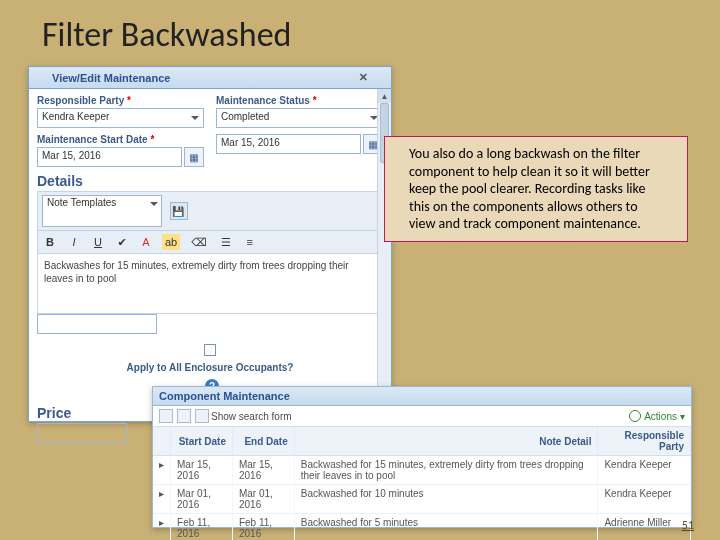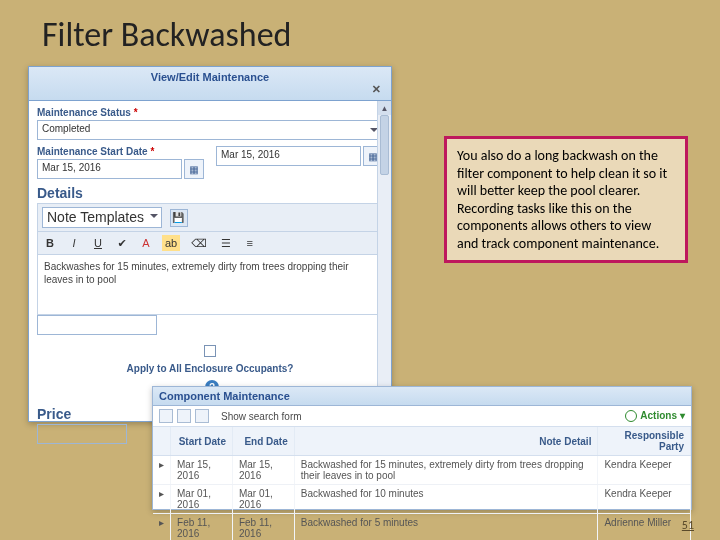--- a/index.html
+++ b/index.html
@@ -1,74 +1,78 @@
 <!DOCTYPE html>
 <html><head>
 <meta charset="utf-8">
 <style>
   * { box-sizing: border-box; margin: 0; padding: 0; }
   body { width: 720px; height: 540px; background: #c9b176; font-family: "Segoe UI", Arial, sans-serif; font-size: 11px; color: #333; position: relative; overflow: hidden; }
   .slide-title { font-family: Calibri, Arial, sans-serif; font-size: 34px; font-weight: 400; color: #222; padding: 14px 0 0 42px; }
   .dialog { position: absolute; left: 28px; top: 66px; width: 364px; height: 356px; background: #fff; border: 1px solid #7da2cf; box-shadow: 0 2px 6px rgba(0,0,0,.25); }
-  .dialog-title { background: linear-gradient(#dbe8f6,#c6dbef); border-bottom: 1px solid #7da2cf; padding: 4px 10px; font-weight: 700; color: #2a5090; font-size: 11px; display: flex; align-items: center; flex-direction: column; }
+  .dialog-title { background: linear-gradient(#dbe8f6,#c6dbef); border-bottom: 1px solid #7da2cf; padding: 4px 23px; font-weight: 700; color: #2a5090; font-size: 11px; display: flex; align-items: center; }
   .dialog-title .x { margin-left: auto; color: #555; font-size: 11px; }
   .dialog-body { padding: 6px 8px 8px; position: relative; height: calc(100% - 22px); }
   .row { display: flex; gap: 12px; margin-bottom: 6px; }
   .col { flex: 1; }
   .lbl { font-weight: 700; color: #395a8a; font-size: 10px; margin-bottom: 2px; display: block; }
   .req { color: #c00; }
   .sel, .inp { width: 100%; border: 1px solid #9db6d6; background: #fff; padding: 2px 16px 2px 4px; font-size: 10px; height: 20px; position: relative; }
   .sel::after { content: ""; position: absolute; right: 4px; top: 7px; border: 4px solid transparent; border-top-color: #556; }
   .date-wrap { display: flex; gap: 2px; }
   .date-wrap .inp { flex: 1; }
   .cal-btn { width: 20px; height: 20px; border: 1px solid #9db6d6; background: #eef3fa; display: flex; align-items: center; justify-content: center; font-size: 10px; color: #3a5c90; }
   .section-lbl { font-weight: 700; color: #395a8a; font-size: 14px; margin: 4px 0 2px; }
   .toolbar { background: #e8eef6; border: 1px solid #c4d3e6; padding: 3px 4px; display: flex; gap: 4px; align-items: center; }
   .tb-btn { padding: 0 3px; min-width: 16px; height: 16px; display: inline-flex; align-items: center; justify-content: center; font-size: 11px; color: #333; }
-  .tb-sel { border: 1px solid #9db6d6; background:#fff; font-size:14px; padding:1px 14px 1px 4px; position:relative; height:21px; min-width:120px; }
+  .tb-sel { border: 1px solid #9db6d6; background:#fff; font-size:10px; padding:1px 14px 1px 4px; position:relative; height:32px; min-width:120px; }
   .tb-sel::after { content:""; position:absolute; right:3px; top:6px; border:4px solid transparent; border-top-color:#556;}
   .toolbar2 { background:#e8eef6; border:1px solid #c4d3e6; border-top:none; padding:3px 4px; display:flex; gap:8px; align-items:center; }
   .editor { border:1px solid #c4d3e6; border-top:none; background:#fff; height:60px; padding:6px 6px; font-size:10px; color:#444; line-height:1.25; }
   .wo-lbl { margin-top: 8px; }
   .short-inp { width: 120px; height:20px; border:1px solid #9db6d6; }
   .apply-row { display:flex; align-items:center; gap:6px; margin-top:10px; font-size:10px; font-weight:700; color:#395a8a;flex-direction:column;}
   .chk { width:12px; height:12px; border:1px solid #7a93b5; background:#fff; }
   .help { width:14px; height:14px; border-radius:50%; background:#3a7dc1; color:#fff; display:inline-flex; align-items:center; justify-content:center; font-size:10px; font-weight:700; margin-left:4px;}
   .price-row { display:flex; gap:26px; margin-top:8px; }
   .scrollbar { position:absolute; top:0; right:0; bottom:0; width:14px; background:#e9eef6; border-left:1px solid #c4d3e6; }
   .scrollbar .up, .scrollbar .down { height:14px; background:#d4dfee; display:flex; align-items:center; justify-content:center; font-size:8px; color:#556; }
   .scrollbar .down { position:absolute; bottom:0; left:0; right:0; }
   .scrollbar .thumb { position:absolute; top:14px; left:2px; right:2px; height:60px; background:#c4d3e6; border:1px solid #a9bcd4; border-radius:2px; }
-  .callout { position:absolute; right:32px; top:136px; width:244px; border:3px solid #be185d; background:#ead9b8; padding:8px 10px; font-family: Calibri, Arial, sans-serif; font-size:14px; line-height:1.25; color:#000; }
-  .grid-win { position:absolute; left:152px; top:386px; width:540px; height:124px; background:#fff; border:1px solid #9db6d6; box-shadow:0 2px 6px rgba(0,0,0,.25); }
+  .callout { position:absolute; right:32px; top:136px; width:304px; border:1px solid #be185d; background:#ead9b8; padding:8px 24px; font-family: Calibri, Arial, sans-serif; font-size:14px; line-height:1.25; color:#000; }
+  .grid-win { position:absolute; left:152px; top:386px; width:540px; height:142px; background:#fff; border:1px solid #9db6d6; box-shadow:0 2px 6px rgba(0,0,0,.25); }
   .grid-title { background:linear-gradient(#dbe8f6,#c6dbef); border-bottom:1px solid #9db6d6; padding:3px 6px; font-weight:700; color:#2a5090; font-size:11px; }
-  .grid-tool { display:flex; align-items:center; gap:12px; padding:3px 6px; border-bottom:1px solid #d4dfee; font-size:10px; }
+  .grid-tool { display:flex; align-items:center; gap:2px; padding:3px 6px; border-bottom:1px solid #d4dfee; font-size:10px; }
   .grid-tool .icons { display:flex; gap:4px; }
   .mini-icon { width:14px; height:14px; display:inline-block; border:1px solid #a9bcd4; background:#eef3fa; }
   .show-search { color:#4a4a4a; }
-  .actions { margin-left:auto; color:#2f8b2f; font-weight:700; display:flex; gap:3px;padding-left:32px; }
+  .actions { margin-left:auto; color:#2f8b2f; font-weight:400; display:flex; align-items:center; gap:3px;padding-left:32px; }
   .actions .gear { width:12px; height:12px; border:1px solid #2f8b2f; border-radius:50%; display:inline-block; }
   table.grid { width:100%; border-collapse:collapse; font-size:10px; }
   table.grid th { background:#eef3fa; color:#395a8a; font-weight:700; text-align:right; padding:3px 6px; border-bottom:1px solid #d4dfee; border-right:1px solid #e3ebf5; }
   table.grid td { padding:3px 6px; border-bottom:1px solid #eef1f6; border-right:1px solid #f2f5f9; color:#555; vertical-align:top; }
   .slide-num { position:absolute; right:26px; bottom:8px; font-size:12px; color:#5a4a2a; font-family: Calibri, Arial, sans-serif; text-decoration: underline; }
   .disk-icon { width:18px; height:18px; background:#dce7f4; border:1px solid #9db6d6; display:inline-flex; align-items:center; justify-content:center; font-size:10px; color:#3a5c90; margin-left:4px;}
 </style>
 </head>
 <body>
 
 <div class="slide-title">Filter Backwashed</div>
 
 <div class="dialog">
   <div class="dialog-title">
     <span>View/Edit Maintenance</span>
     <span class="x">✕</span>
   </div>
   <div class="dialog-body">
     <div class="row">
+      <div class="col">
+        <span class="lbl"><span>Responsible Party</span> <span class="req">*</span></span>
+        <div class="sel">Kendra Keeper</div>
+      </div>
       <div class="col">
         <span class="lbl"><span>Maintenance Status</span> <span class="req">*</span></span>
         <div class="sel">Completed</div>
       </div>
     </div>
     <div class="row">
       <div class="col">
         <span class="lbl"><span>Maintenance Start Date</span> <span class="req">*</span></span>
         <div class="date-wrap">
           <div class="inp">Mar 15, 2016</div>

